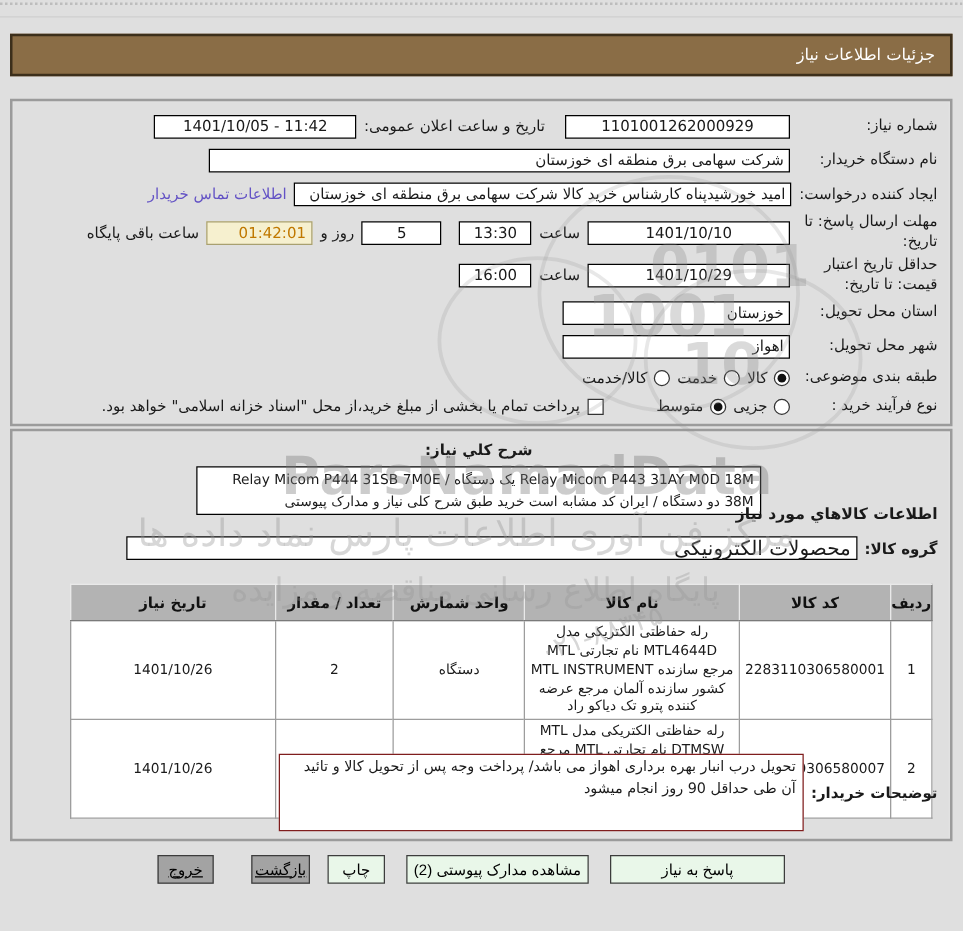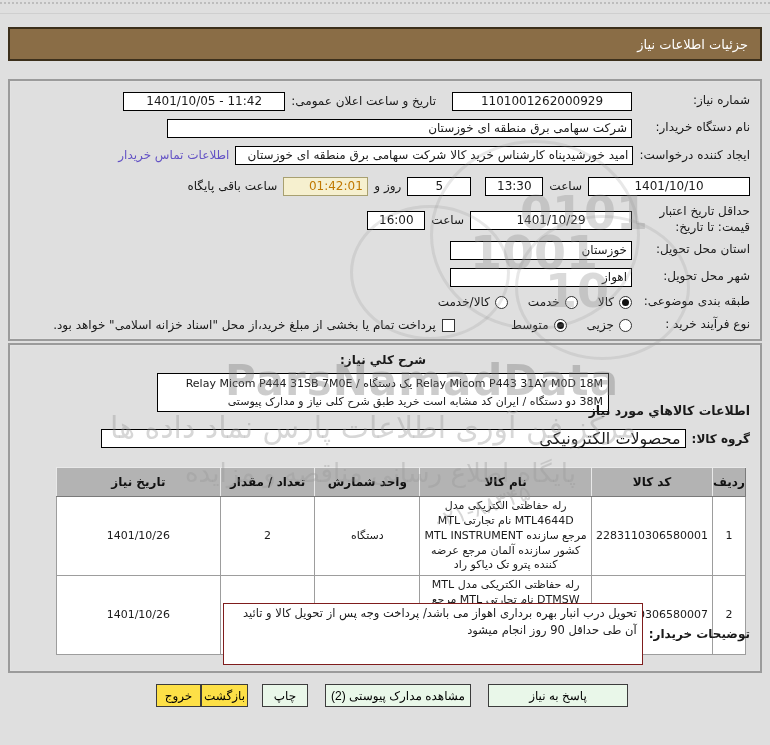--- a/index.html
+++ b/index.html
@@ -51,21 +51,21 @@
 
   .countdown {
     background:#f6f0cf; border:1px solid #a8a070; color:#c07800;
     width:85px; height:19px; display:flex; align-items:center; justify-content:center;
     font-size:12px; flex:none; direction:ltr;padding-left:20px;
   }
 
   .radio { width:13px; height:13px; border:1px solid #333; border-radius:50%; background:#fff; position:relative; flex:none; }
   .radio.on::after { content:""; position:absolute; inset:2px; background:#111; border-radius:50%; }
   .checkbox { width:13px; height:13px; border:1px solid #333; background:#fff; flex:none; }
-  .opt { display:flex; align-items:center; gap:5px; margin-left:14px; }
+  .opt { display:flex; align-items:center; gap:5px; }
 
   
   .p2row { position:absolute; right:10px; left:6px; display:flex; align-items:center; gap:6px; }
   .desc-row  { top:8px;flex-direction:column; }
   .desc-box {
     width:452px; min-height:38px; background:#fff; border:1px solid #000;
     font-size:11px; line-height:1.6; padding:1px 5px; text-align:right; flex:none;
   }
   .goods-heading { position:absolute; top:58px; right:10px; font-size:12.5px; font-weight:bold; }
   .group-row { top:84px; }
@@ -88,23 +88,23 @@
     font-size:11.5px; line-height:1.5; padding:1px 5px; text-align:right;
     flex:none; overflow:hidden;
   }
 
   .buttons { position:absolute; top:684px; right:142px; display:flex; align-items:center; }
   .btn {
     height:23px; border:1px solid #3c3c3c; display:flex; align-items:center; justify-content:center;
     font-size:12px; cursor:pointer; flex:none;
   }
   .btn.green { background:#e9f7e9; }
-  .btn.pink  { background:#fde047; }
+  .btn.pink  { background:#a3a3a3;text-decoration:underline; }
   .bw1{width:140px;margin-left:17px} .bw2{width:146px;margin-left:17px}
-  .bw3{width:46px;margin-left:14px}  .bw4{width:47px;} .bw5{width:45px}
+  .bw3{width:46px;margin-left:14px}  .bw4{width:47px;margin-left:30px} .bw5{width:45px}
 
   
   .wm { position:absolute; pointer-events:none; z-index:50; }
   .wm-circle { border:3px solid rgba(150,150,150,.22); border-radius:50%; }
   .wm-c1 { left:430px; top:140px; width:210px; height:190px; }
   .wm-c2 { left:350px; top:205px; width:160px; height:135px; }
   .wm-c3 { left:515px; top:215px; width:175px; height:145px; }
   .wm-digits { font-weight:bold; color:rgba(140,140,140,.32); direction:ltr; font-size:46px; line-height:1; }
   .wm-d1 { left:520px; top:190px; }
   .wm-d2 { left:470px; top:230px; }
@@ -138,20 +138,21 @@
     <span class="inp w465">شرکت سهامی برق منطقه ای خوزستان</span>
   </div>
 
   <div class="row r3">
     <span class="lbl">ایجاد کننده درخواست:</span>
     <span class="inp w398">امید خورشیدپناه کارشناس خرید کالا شرکت سهامی برق منطقه ای خوزستان</span>
     <span class="link">اطلاعات تماس خریدار</span>
   </div>
 
   <div class="row r4">
+    <span class="lbl lbl-col">مهلت ارسال پاسخ: تا تاریخ:</span>
     <span class="inp w162 center ltr">1401/10/10</span>
     <span class="lbl">ساعت</span>
     <span class="inp w70 center ltr">13:30</span>
     <span class="inp w64 center" style="margin-right:8px">5</span>
     <span class="lbl">روز و</span>
     <span class="countdown">01:42:01</span>
     <span class="lbl">ساعت باقی پایگاه</span>
   </div>
 
   <div class="row r5">

